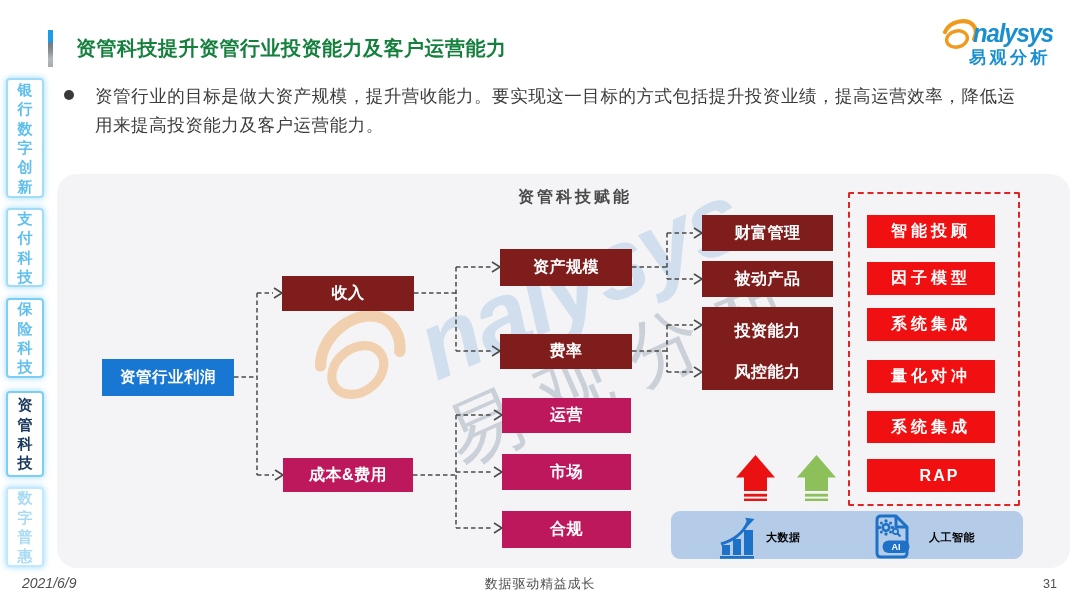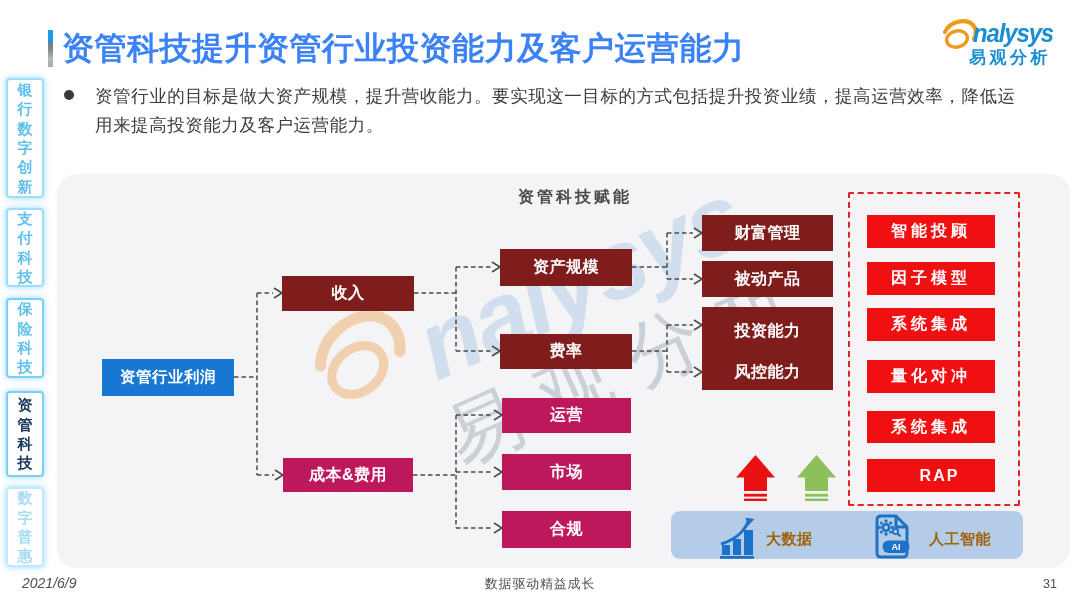--- a/index.html
+++ b/index.html
@@ -9,21 +9,21 @@
     font-family:"Liberation Sans", sans-serif;
   }
   .abs { position:absolute; }
 
   
   .title-bar {
     left:48px; top:30px; width:5px; height:37px;
     background:linear-gradient(to bottom, #1b9ce5 0%, #1b9ce5 30%, #757c82 38%, #8b9196 58%, #b4b8bc 78%, #a6abaf 100%);
   }
   .page-title {
-    left:62px; top:26px; font-size:32px; font-weight:700; color:#3b82f6;
+    left:76px; top:26px; font-size:20px; font-weight:700; color:#15803d;
     letter-spacing:0.5px; line-height:44px; white-space:nowrap;
   }
   .logo { left:942px; top:16px; width:112px; height:54px; }
   .logo-latin {
     position:absolute; left:31px; top:4px; font-size:26px; font-weight:700;
     font-style:italic; color:#188fd1; letter-spacing:-1.2px; line-height:1;
     transform:scaleX(0.92); transform-origin:left;
   }
   .logo-cn {
     position:absolute; left:27px; top:33px; font-size:17px; font-weight:700;
@@ -66,21 +66,21 @@
   .node.gray   { background:#be185d; }
   .node.red    { background:#f01011; letter-spacing:4px; }
   .tech-frame {
     left:848px; top:192px; width:172px; height:314px;
     border:2px dashed #e02424; border-radius:2px;
   }
   .enabler-bar {
     left:671px; top:511px; width:352px; height:48px;
     background:#b4cce8; border-radius:9px;
   }
-  .enabler-label { font-size:15px; font-weight:700; color:#a16207; letter-spacing:0.5px; }
+  .enabler-label { font-size:11px; font-weight:700; color:#000000; letter-spacing:0.5px; }
 
   
   .watermark {
     left:348px; top:203px; width:520px; height:300px;
     transform:rotate(-24deg); transform-origin:50% 50%;
     pointer-events:none; z-index:1;
   }
   .wm-latin {
     position:absolute; left:92px; top:24px;
     font-size:97px; font-weight:700; font-style:italic; letter-spacing:-2px;

